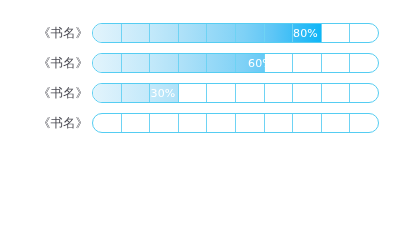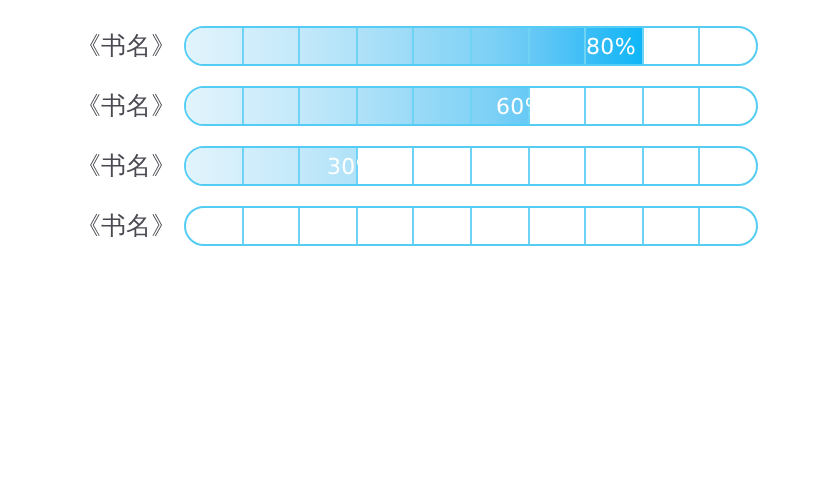--- a/index.html
+++ b/index.html
@@ -20,20 +20,21 @@
     position: relative;
     background: #ffffff;
     box-sizing: border-box;
     padding-top: 13px;
   }
 
   .progress-row {
     display: flex;
     height: 20px;
     margin-bottom: 10px;
+    margin-top: 10px;
   }
 
   .row-label {
     width: 64px;
     margin-left: 24px;
     margin-right: 4px;
     text-align: right;
     font-size: 12.5px;
     line-height: 20px;
     color: #4a4a52;
@@ -175,21 +176,21 @@
           <div class="bar-seg"></div>
           <div class="bar-seg"></div>
           <div class="bar-seg"></div>
           <div class="bar-seg"></div>
           <div class="bar-seg"></div>
           <div class="bar-seg"></div>
           <div class="bar-seg"></div>
           <div class="bar-seg"></div>
           <div class="bar-seg"></div>
         </div>
-      <div class="bar-value" style="left: 13px; width: 30%;">30%</div>
+      <div class="bar-value" style="left: 0px; width: 30%;">30%</div>
     </div>
   </div>
 
   <div class="progress-row">
     <div class="row-label">《书名》</div>
     <div class="bar-outer">
       <div class="bar-fill" style="width: 0%;">
         
       </div>
       <div class="bar-segments">

